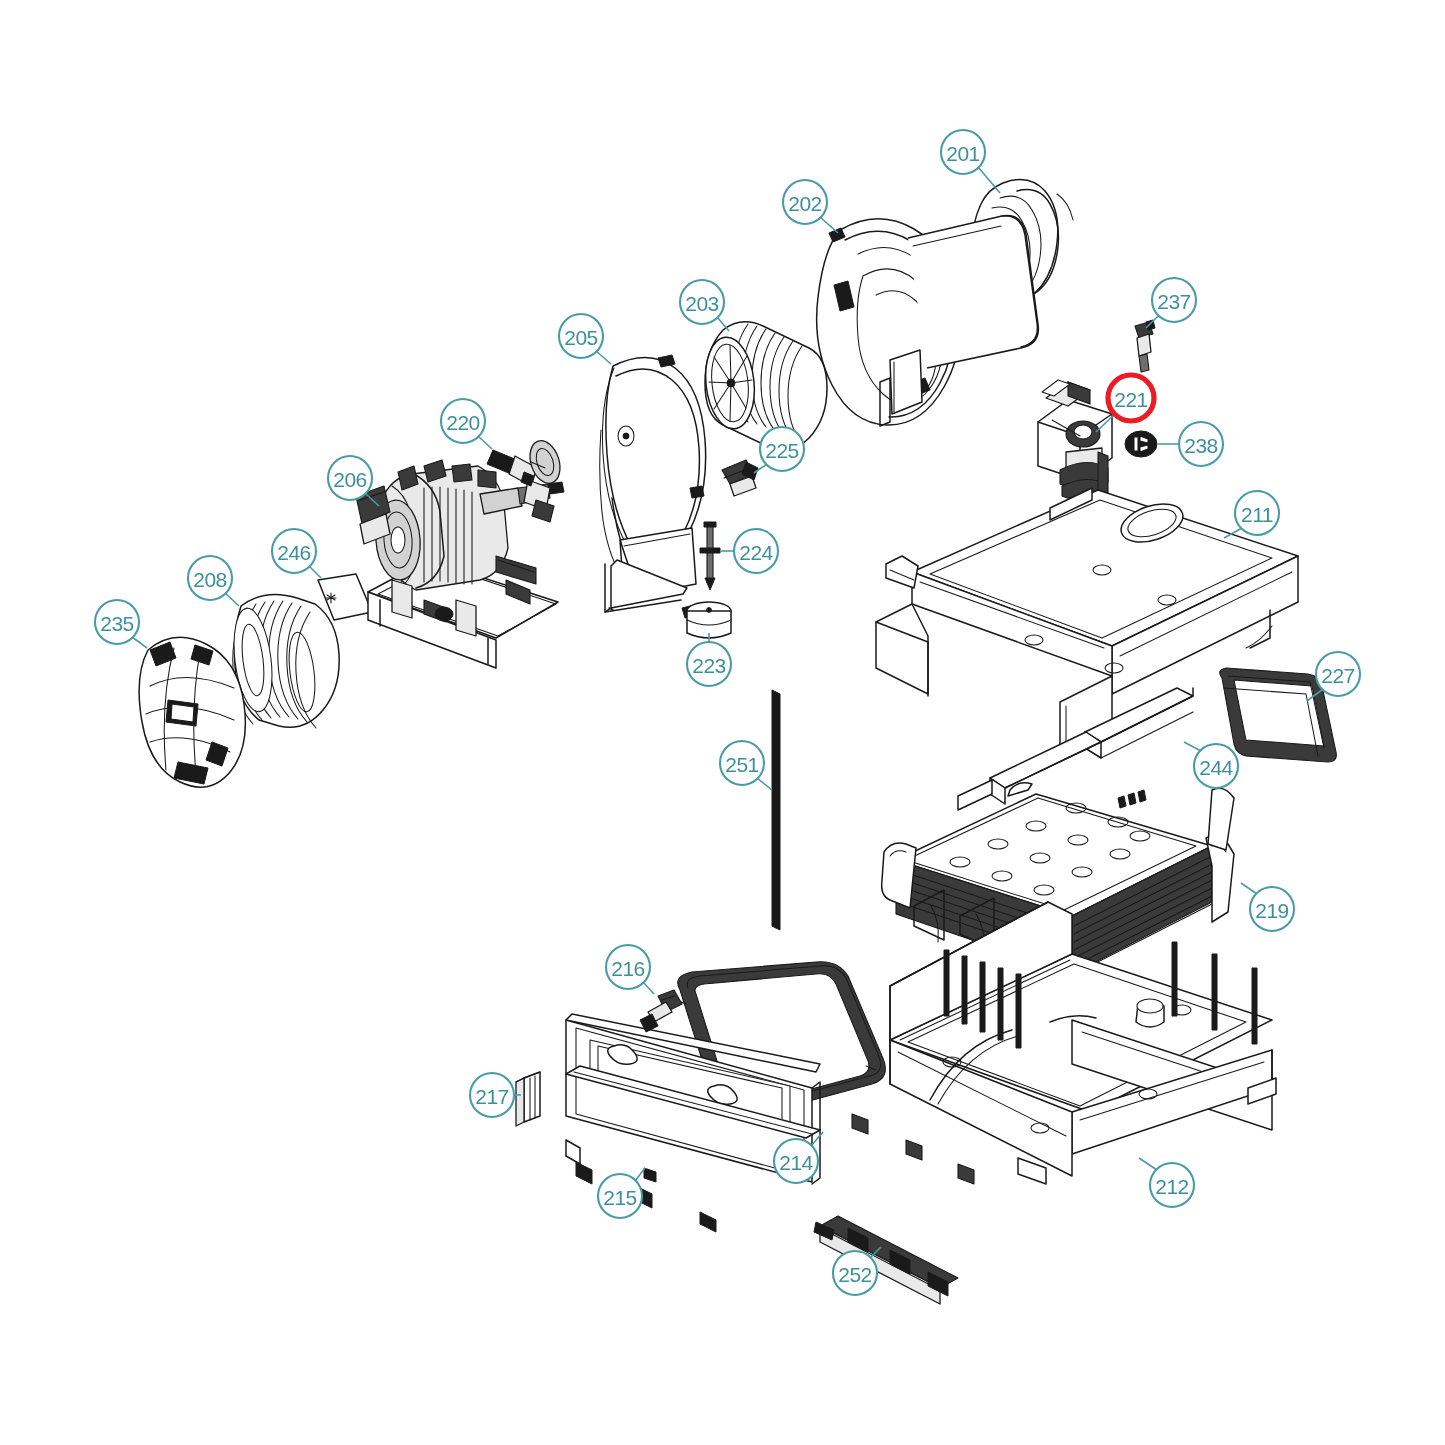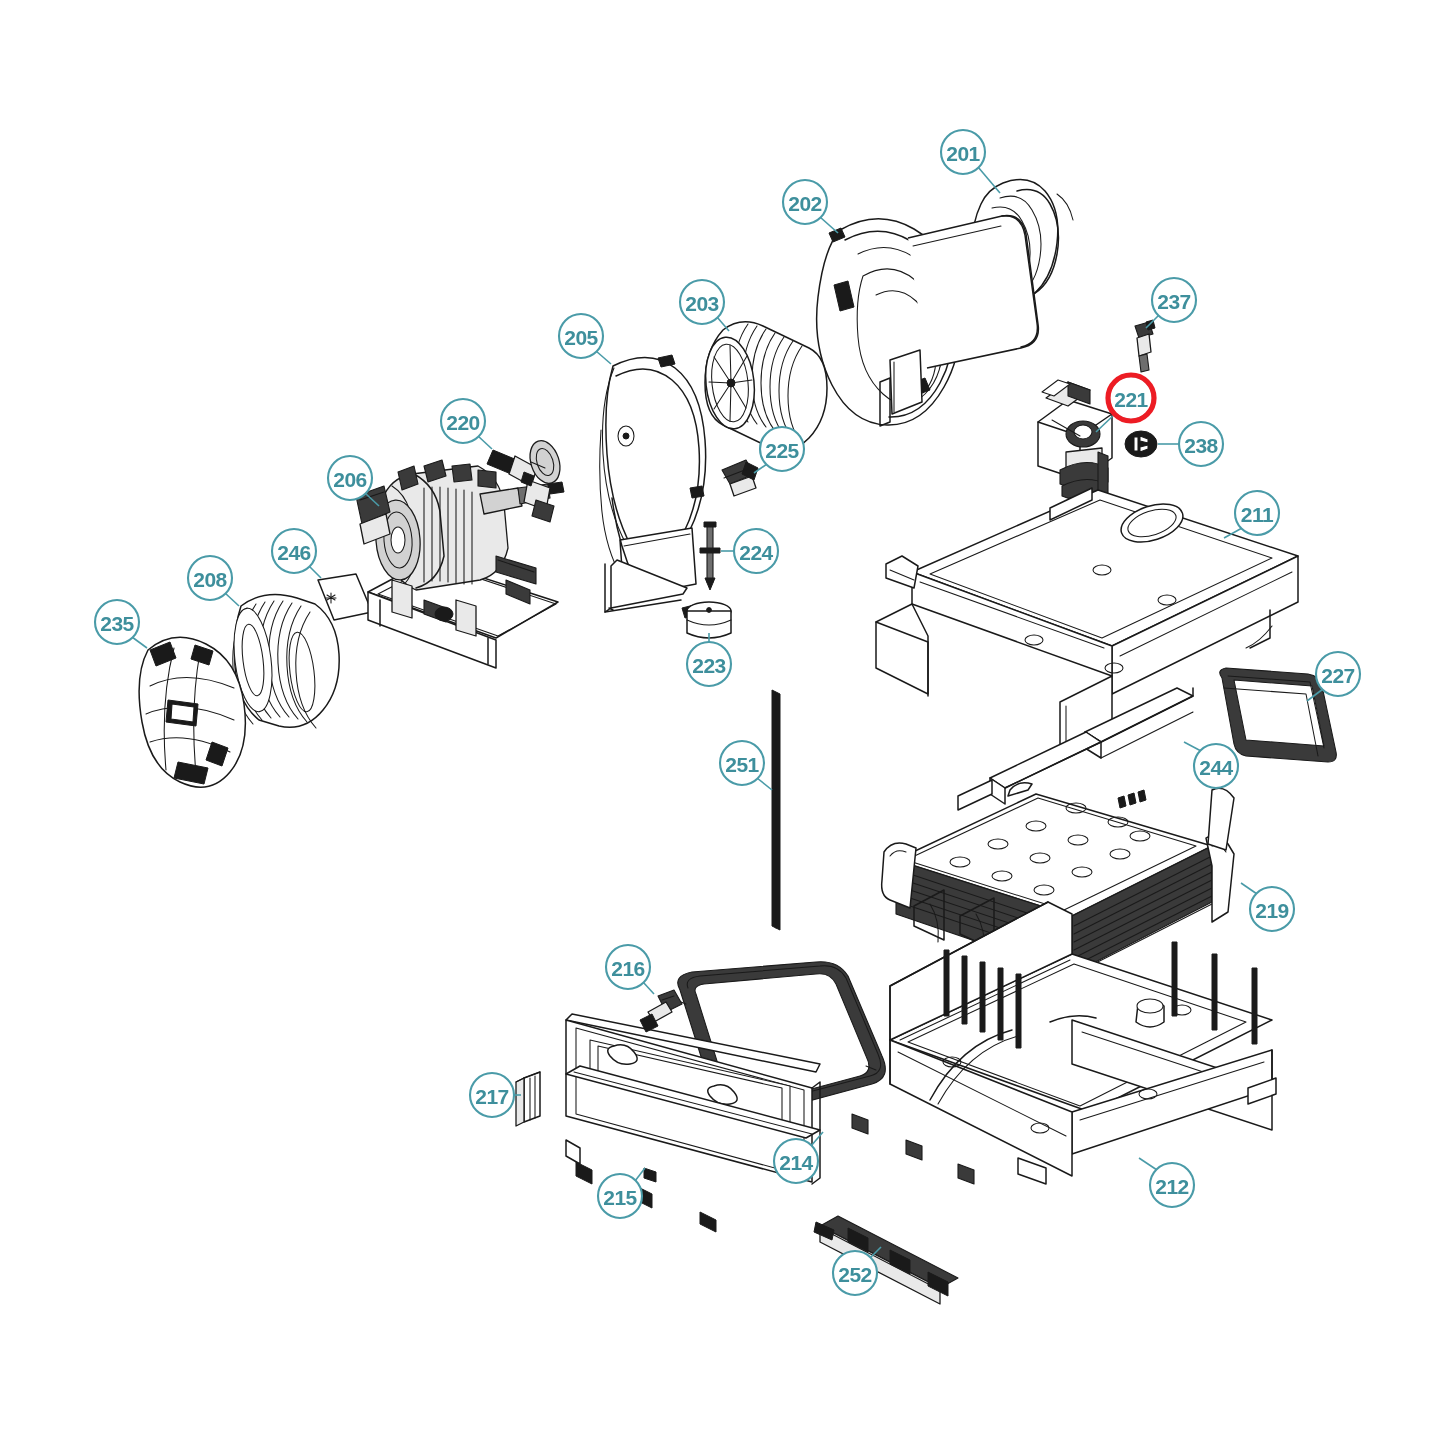--- a/index.html
+++ b/index.html
@@ -3,21 +3,21 @@
 <meta charset="utf-8">
 <title>Exploded Parts Diagram</title>
 <style>
   html,body{margin:0;padding:0;background:#ffffff;}
   body{
     width:1445px;height:1445px;
     font-family:"Liberation Sans", sans-serif;
     overflow:hidden;
     position:relative;
   }
-  #diagram-root{position:absolute;left:0;top:0;width:1445px;height:1445px;font-weight:bold;}
+  #diagram-root{position:absolute;left:0;top:0;width:1445px;height:1445px;}
   svg.layer{position:absolute;left:0;top:0;width:1445px;height:1445px;}
   .cal-txt{
     font-family:"Liberation Sans", sans-serif;
     font-size:21px;
     letter-spacing:-0.5px;
     fill:#3e8f9c;
     text-anchor:middle;
     dominant-baseline:central;
     user-select:none;
   }

